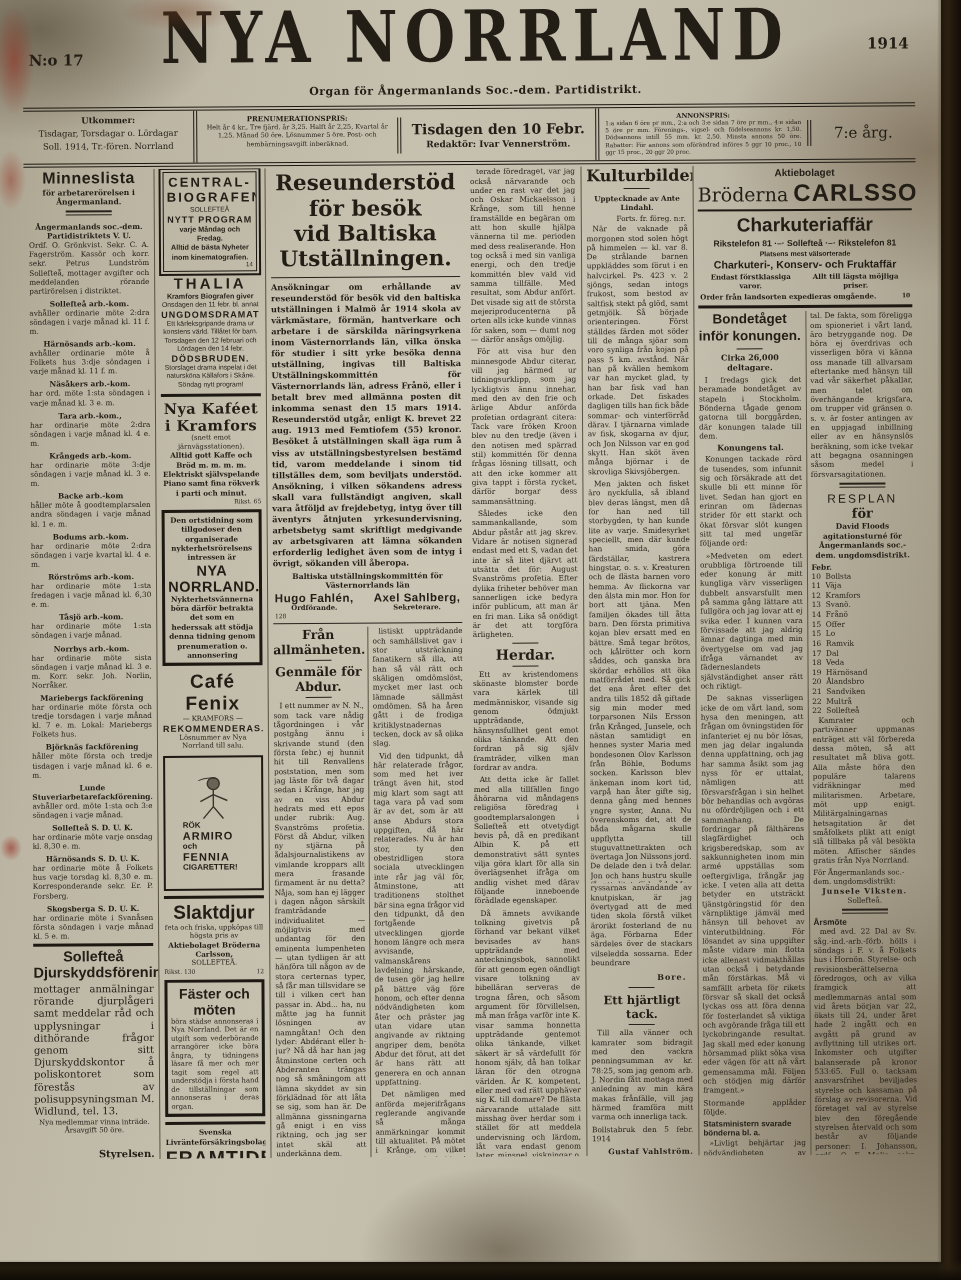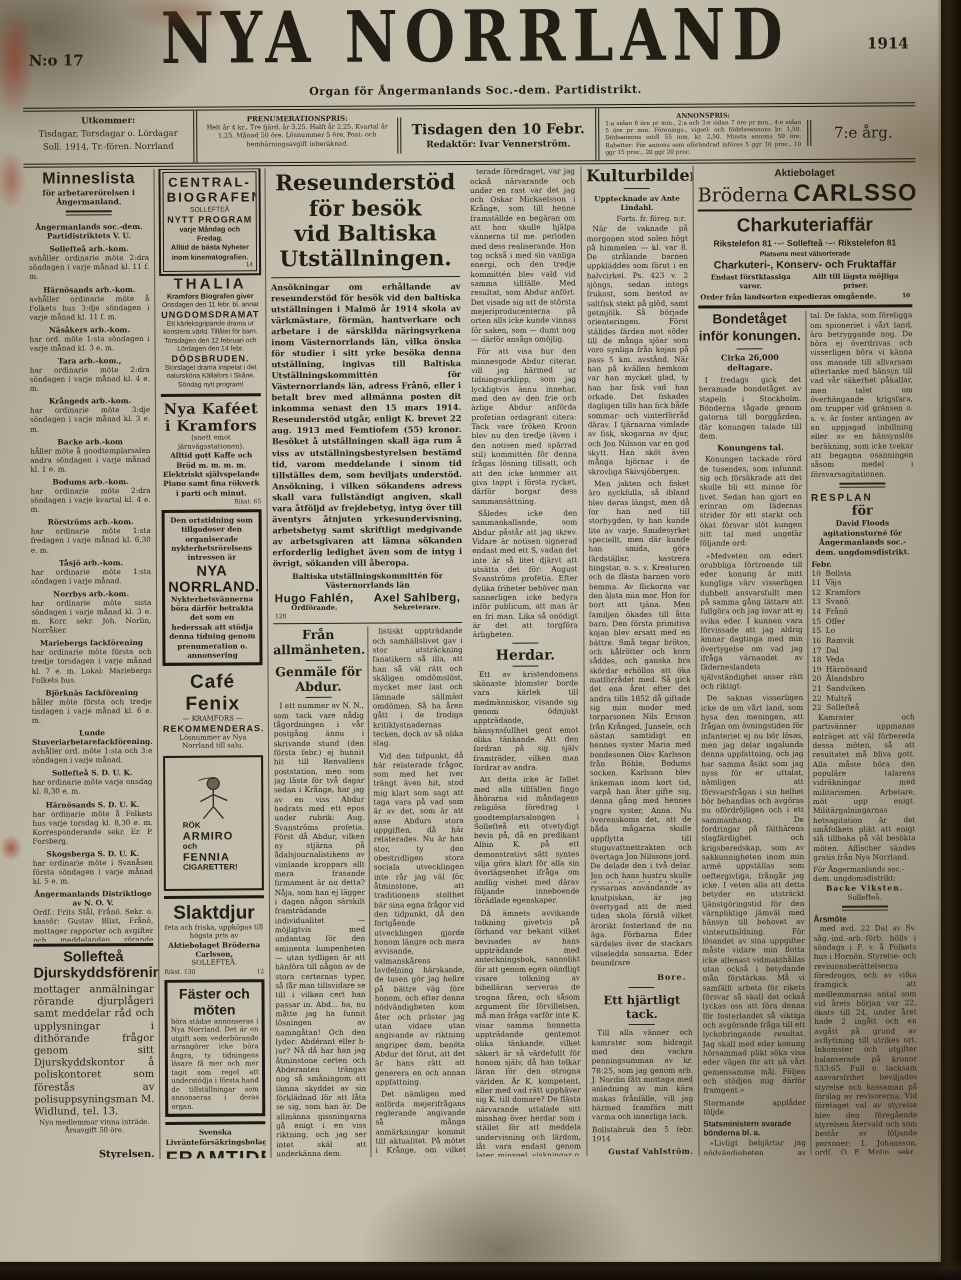--- a/index.html
+++ b/index.html
@@ -127,21 +127,21 @@
   .carl .sub{font-weight:bold;font-size:7px;margin-top:2px;}
   .carl .line{font-weight:bold;font-size:10.6px;margin-top:1px;}
   .carl .row{display:flex;justify-content:space-between;font-size:7px;font-weight:bold;margin-top:2px;padding:0 2px;}
   .c6row{display:flex;flex:1;overflow:hidden;margin-top:3px;}
   .c6a{width:50%;padding-right:4px;overflow:hidden;}
   .c6b{width:50%;padding-left:4px;border-left:1px solid #5a523e;overflow:hidden;}
   .bond-t{font-family:"Liberation Sans","DejaVu Sans",sans-serif;font-weight:bold;font-size:13.5px;text-align:center;line-height:1.25;}
   .bond-d{font-weight:bold;font-size:8px;text-align:center;margin:3px 0;}
   .sub-h{font-weight:bold;font-size:7.8px;text-align:center;margin:3px 0 2px 0;}
   .sub-h2{font-family:"Liberation Sans","DejaVu Sans",sans-serif;font-weight:bold;font-size:8px;margin:3px 0 1px 0;}
-  .resp-t{font-family:"Liberation Sans","DejaVu Sans",sans-serif;font-weight:bold;font-size:10px;text-align:left;letter-spacing:2px;}
+  .resp-t{font-family:"Liberation Sans","DejaVu Sans",sans-serif;font-weight:normal;font-size:12px;text-align:center;letter-spacing:2px;}
   .resp-for{font-size:13px;font-weight:bold;text-align:center;}
   .resp-tour{font-size:7.4px;font-weight:bold;text-align:center;line-height:1.3;margin:1px 0 2px 0;}
   .resp-m{font-size:7.4px;font-weight:bold;}
   .stops{font-size:7.4px;line-height:1.3;}
   .stops .row{display:flex;}
   .stops .d{width:14px;}
   .resp-org{font-size:7.2px;margin-top:2px;}
   .resp-sig{font-size:7.6px;font-weight:bold;text-align:center;letter-spacing:1px;margin-top:1px;}
   .resp-sig2{font-size:7.2px;text-align:center;}
   .news-t{font-weight:bold;font-size:8.2px;font-family:"Liberation Sans","DejaVu Sans",sans-serif;margin-top:3px;}
@@ -185,20 +185,21 @@
 
       <div class="cols">
 
         <section class="col c1">
           <div class="mn-title">Minneslista</div>
           <div class="mn-sub">för arbetarerörelsen i Ångermanland.</div>
           <div class="sep2"></div>
           <div class="mn-entries">
               <div class="mn-e">
               <div class="mn-t">Ångermanlands soc.-dem. Partidistriktets V. U.</div>
+              <div class="mn-b">Ordf. O. Grönkvist. Sekr. C. A. Fagerström. Kassör och korr. sekr. Petrus Lundström Sollefteå, mottager avgifter och meddelanden rörande partirörelsen i distriktet.</div>
             </div>
               <div class="mn-e">
               <div class="mn-t">Sollefteå arb.-kom.</div>
               <div class="mn-b">avhåller ordinarie möte 2:dra söndagen i varje månad kl. 11 f. m.</div>
             </div>
               <div class="mn-e">
               <div class="mn-t">Härnösands arb.-kom.</div>
               <div class="mn-b">avhåller ordinarie möte å Folkets hus 3:dje söndagen i varje månad kl. 11 f. m.</div>
             </div>
               <div class="mn-e">
@@ -524,21 +525,21 @@
                   <span class="d">22</span>
                   <span>Multrå</span>
                 </div>
                   <div class="row">
                   <span class="d">22</span>
                   <span>Sollefteå</span>
                 </div>
                 </div>
               <p class="txt">Kamrater och partivänner uppmanas enträget att väl förbereda dessa möten, så att resultatet må bliva gott. Alla måste höra den populäre talarens vidräkningar med militarismen. Arbetare, möt upp enigt. Militärgalningarnas hetsagitation är det småfolkets plikt att enigt slå tillbaka på väl besökta möten. Affischer sändes gratis från Nya Norrland.</p>
               <div class="resp-org">För Ångermanlands soc.-dem. ungdomsdistrikt:</div>
-              <div class="resp-sig">Backe Viksten.</div>
+              <div class="resp-sig">Junsele Viksten.</div>
               <div class="resp-sig2">Sollefteå.</div>
               <div class="sep2"></div>
               <div class="news-t">Årsmöte</div>
               <p class="txt">med avd. 22 Dal av Sv. såg.-ind.-arb.-förb. hölls i söndags i F. v. å Folkets hus i Hornön. Styrelse- och revisionsberättelserna föredrogos, och av vilka framgick att medlemmarnas antal som vid årets början var 22, ökats till 24, under året hade 2 ingått och en avgått på grund av avflyttning till utrikes ort. Inkomster och utgifter balanserade på kronor 533:65. Full o. tacksam ansvarsfrihet beviljades styrelse och kassaman på förslag av revisorerna. Vid företaget val av styrelse blev den föregående styrelsen återvald och som består av följande personer: I. Johansson, ordf., O. E. Molin, sekr., kassör Olov Wedin, v. ordf. N. P. Stånberg, v. sekr. Till suppleanter nyvaldes Axel Karhström och Gust. Molin. Till revisorer valdes Anton Nordkvist och Gustav Lundgren samt Oskar Eurenius, återvald med J. W. Söderlund och Nils Åberg som suppleanter. Som korresp. ledamot i styrelsen utsågs Axel Norberg och till ledamot i samorganisation valdes J. Johansson. Avdelningen beslöt att annonsera sina möten i Nya Norrland.</p>
 
             </div>
           </div>
         </section>
 
       </div>

